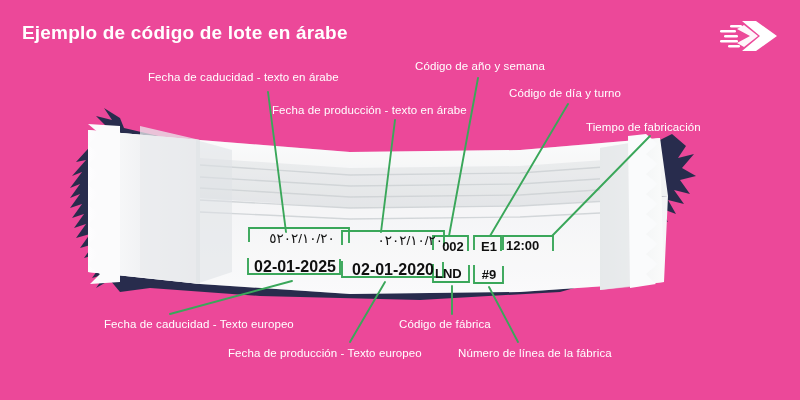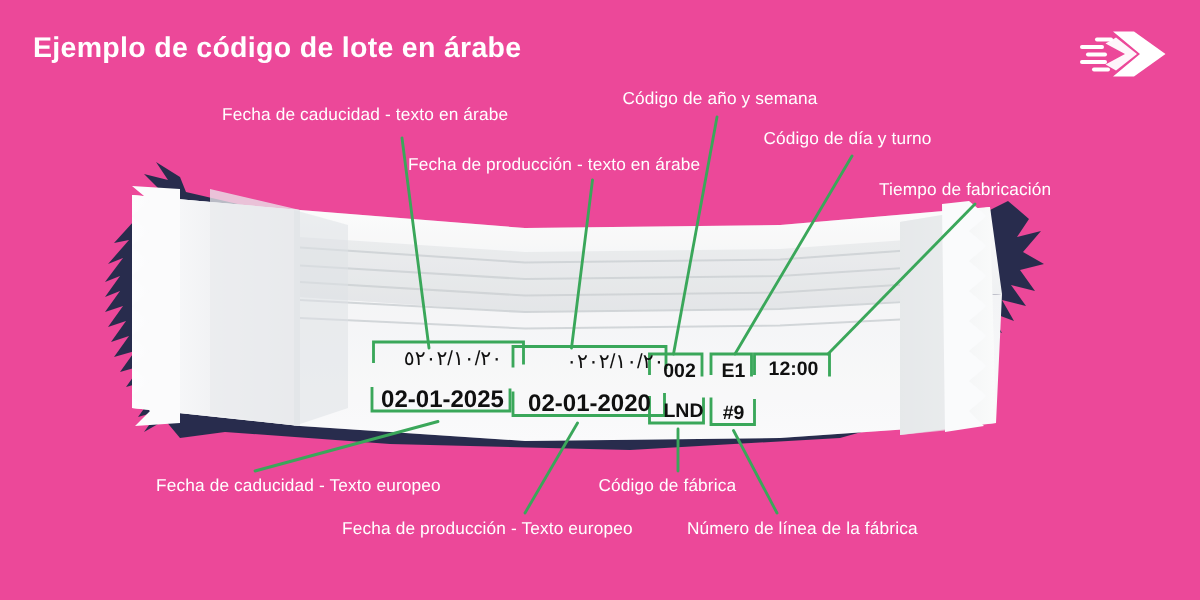--- a/index.html
+++ b/index.html
@@ -196,21 +196,21 @@
     <div class="lbl" style="left:228px;top:348px">Fecha de producción - Texto europeo</div>
     <div class="lbl" style="left:399px;top:319px">Código de fábrica</div>
     <div class="lbl" style="left:458px;top:348px">Número de línea de la fábrica</div>
   </div>
 
   <div>
     <div class="code ar" style="left:254px;top:232px;width:96px;text-align:center">٠٢/٠١/٢٠٢٥</div>
     <div class="code ar" style="left:347px;top:234px;width:96px;text-align:right">٠٢/٠١/٢٠٢٠</div>
     <div class="code sm" style="left:437px;top:240px;width:32px;text-align:center">002</div>
     <div class="code sm" style="left:477px;top:240px;width:24px;text-align:center">E1</div>
-    <div class="code sm" style="left:506px;top:239px;width:46px;text-align:center">12:00</div>
+    <div class="code sm" style="left:506px;top:239px;width:46px;">12:00</div>
 
     <div class="code eu" style="left:252px;top:259px;width:86px;text-align:center">02-01-2025</div>
     <div class="code eu" style="left:347px;top:262px;width:92px;text-align:center">02-01-2020</div>
-    <div class="code sm" style="left:435px;top:267px;width:34px;text-align:right">LND</div>
+    <div class="code sm" style="left:435px;top:267px;width:34px;text-align:left">LND</div>
     <div class="code sm" style="left:476px;top:268px;width:26px;text-align:center">#9</div>
   </div>
 
 </div>
 
 </body></html>

